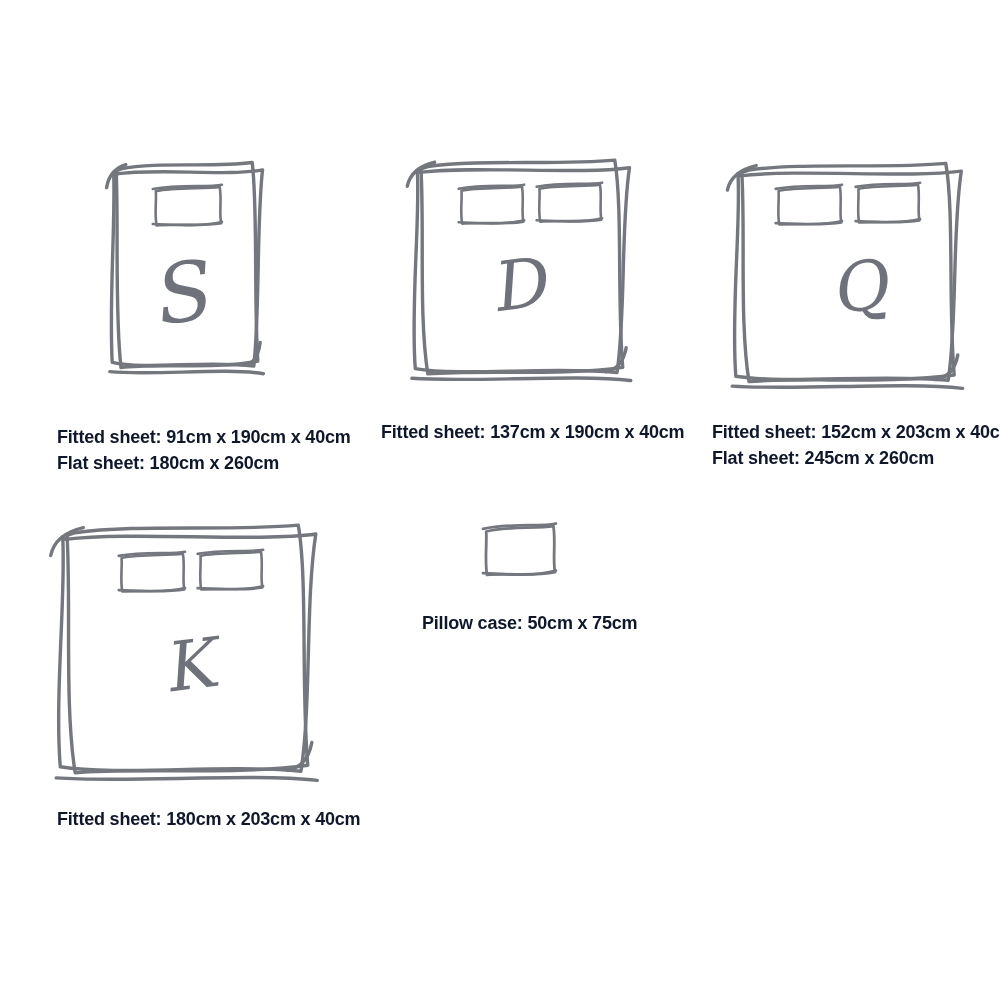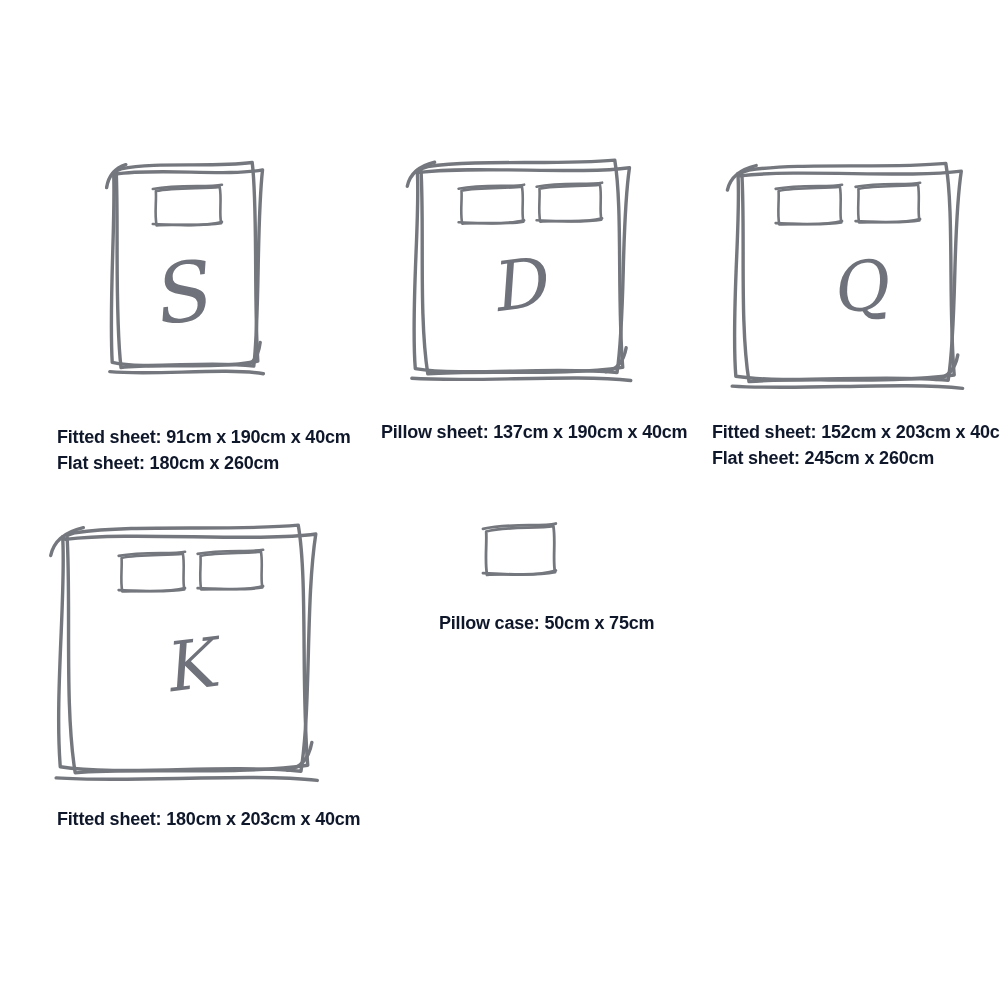--- a/index.html
+++ b/index.html
@@ -66,21 +66,21 @@
     font-weight: 700;
     line-height: 26px;
     color: #0f172a;
     letter-spacing: -0.2px;
     white-space: nowrap;
   }
   .label-s  { left: 57px;  top: 424px; }
   .label-d  { left: 381px; top: 419px; }
   .label-q  { left: 712px; top: 419px; }
   .label-k  { left: 57px;  top: 806px; }
-  .label-pc { left: 439px; top: 610px; }
+  .label-pc { left: 422px; top: 610px; }
 
   .defs-holder { position: absolute; width: 0; height: 0; overflow: hidden; }
 </style>
 </head>
 <body>
 
 <svg class="defs-holder" aria-hidden="true">
   <defs>
     <g id="mattress-sketch">
       <path vector-effect="non-scaling-stroke" d="M 20 18 C 65 11, 135 17, 184 12 C 191 55, 186 140, 191 202 C 140 210, 62 204, 20 208 C 12 155, 17 75, 14 20 Z"></path>
@@ -150,21 +150,21 @@
   <svg class="pillowcase" viewBox="0 0 100 70" preserveAspectRatio="none">
       <use href="#pillow-sketch"></use>
     </svg>
 
   <div class="label label-s">
     <div>Fitted sheet: 91cm x 190cm x 40cm</div>
     <div>Flat sheet: 180cm x 260cm</div>
   </div>
 
   <div class="label label-d">
-    <div>Pillow sheet: 137cm x 190cm x 40cm</div>
+    <div>Fitted sheet: 137cm x 190cm x 40cm</div>
   </div>
 
   <div class="label label-q">
     <div>Fitted sheet: 152cm x 203cm x 40cm</div>
     <div>Flat sheet: 245cm x 260cm</div>
   </div>
 
   <div class="label label-k">
     <div>Fitted sheet: 180cm x 203cm x 40cm</div>
   </div>

